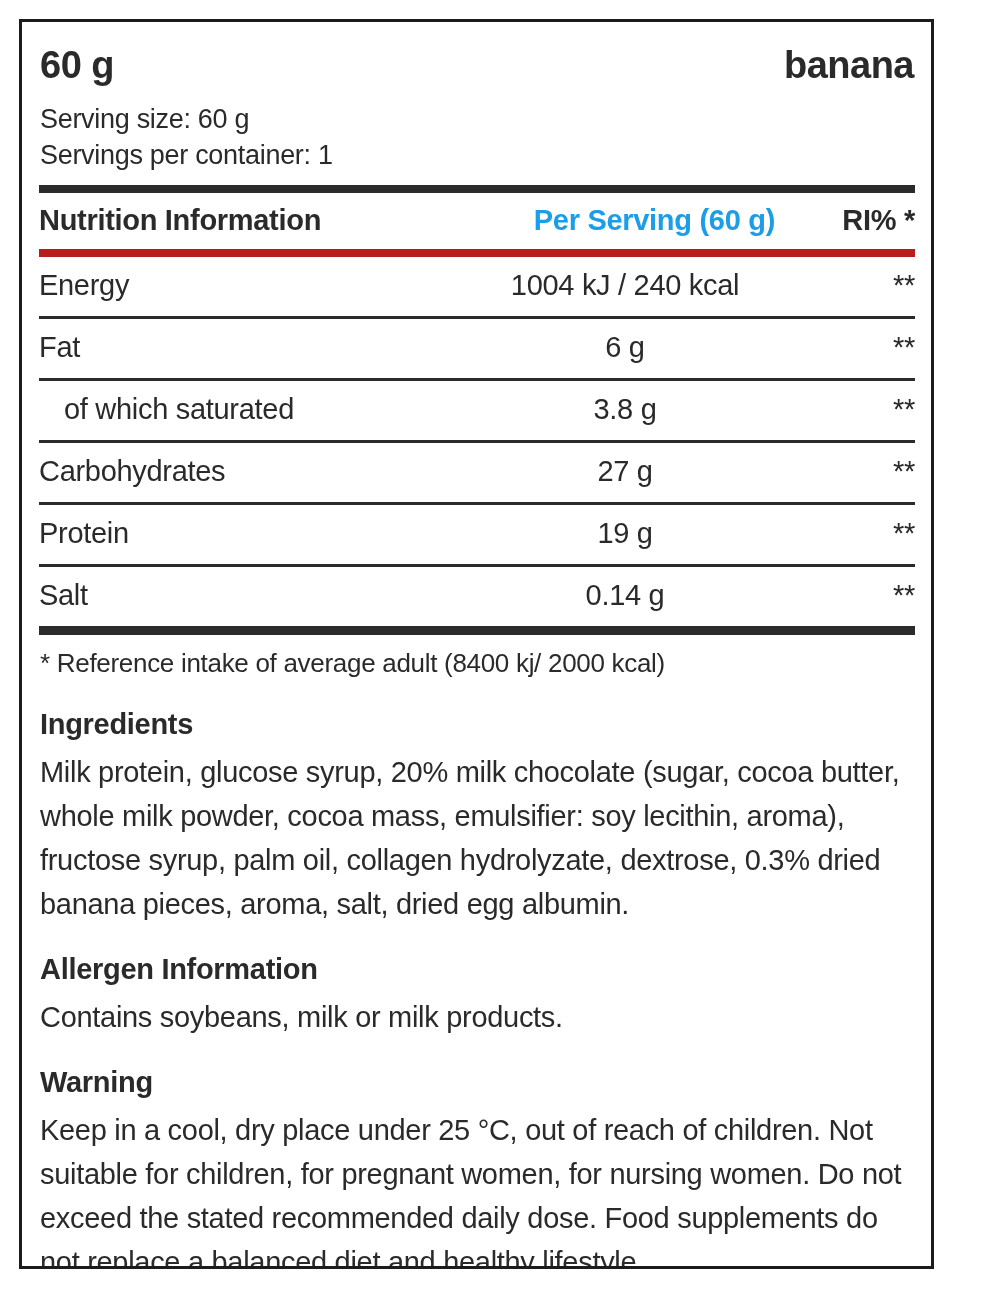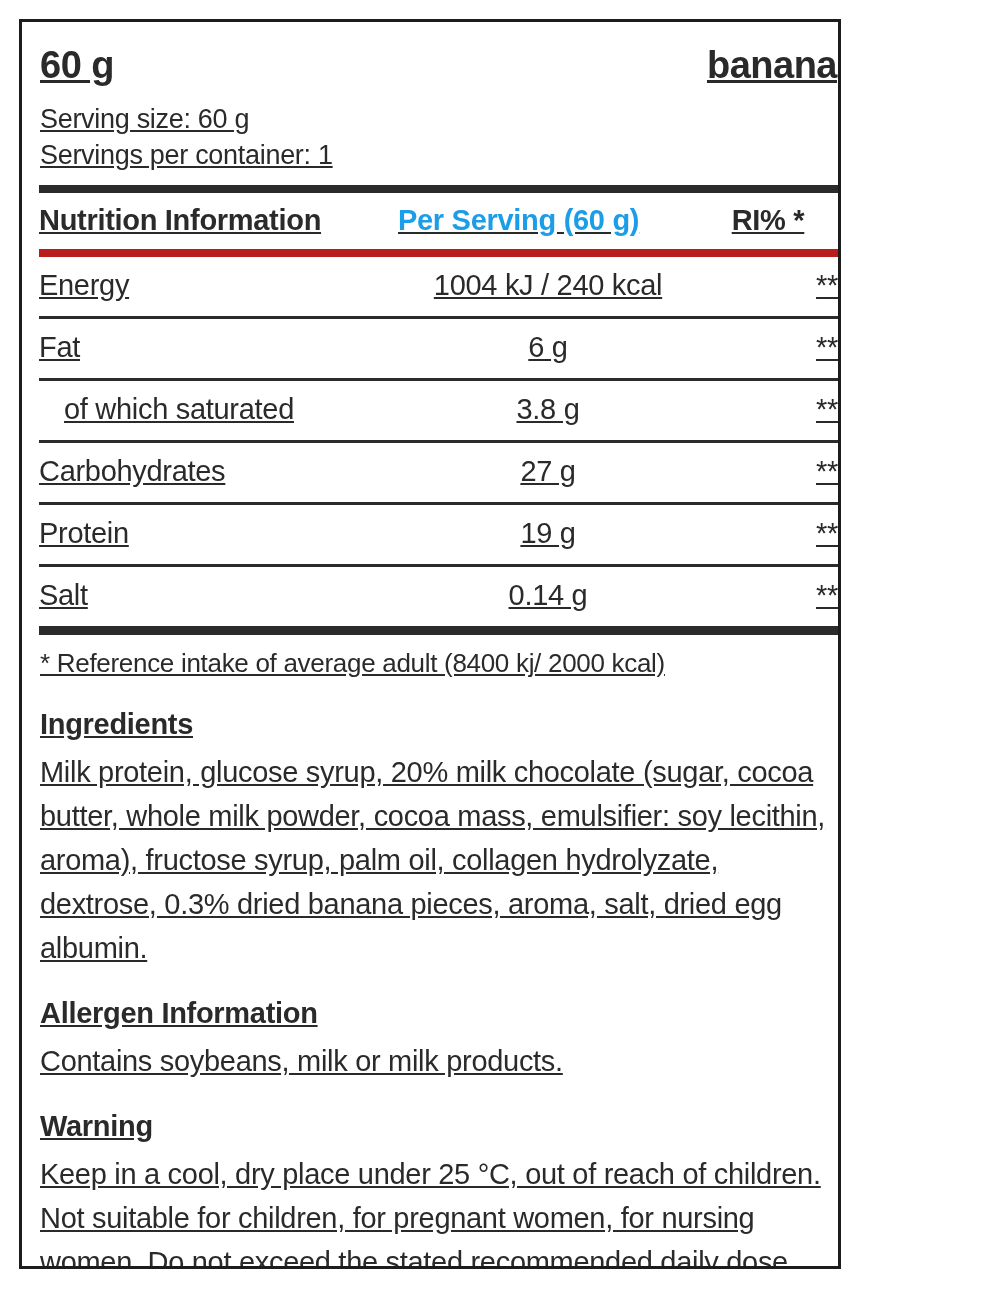--- a/index.html
+++ b/index.html
@@ -9,27 +9,26 @@
     width: 1005px;
     height: 1295px;
     font-family: "Liberation Sans", sans-serif;
     color: #2b2a2a;
     -webkit-font-smoothing: antialiased;
   }
   .label-box {
     position: absolute;
     left: 19px;
     top: 19px;
-    width: 822px;
+    width: 915px;
     height: 1250px;
     box-sizing: border-box;
     border: 3px solid #1c1c1c;
-    padding: 20px 0 0 17px;
+    padding: 20px 16px 0 17px;
     overflow: hidden;
-    text-decoration: underline;
   }
   
   .top-row {
     display: flex;
     justify-content: space-between;
     align-items: baseline;
     font-weight: bold;
     font-size: 38px;
     letter-spacing: -0.5px;
     margin: 2px 1px 14px 1px;
@@ -52,22 +51,22 @@
   table.nutrition col.c3 { width: 140px; }
   table.nutrition th {
     border-top: 8px solid #2b2b2b;
     border-bottom: 8px solid #b91c1c;
     font-size: 29px;
     letter-spacing: -0.3px;
     padding: 11px 0 12px;
     white-space: nowrap;
   }
   th.col-label { text-align: left; }
-  th.col-value { text-align: left; }
-  th.col-ri    { }
+  th.col-value { text-align: right; }
+  th.col-ri    { text-align: right; }
   table.nutrition td {
     font-size: 29px;
     letter-spacing: -0.3px;
     padding: 12px 0 14px;
     border-top: 3px solid #2b2b2b;
     vertical-align: middle;
   }
   table.nutrition tbody tr:first-child td { border-top: none; }
   table.nutrition tbody tr:last-child td { border-bottom: 9px solid #2b2b2b; }
   td.cell-label { text-align: left; }

